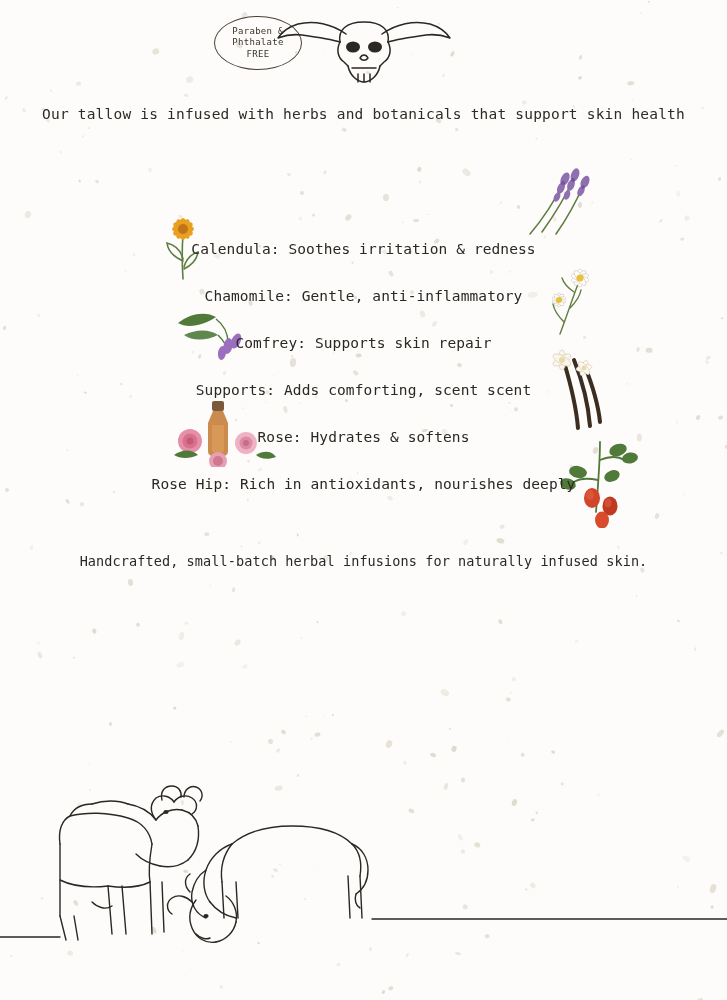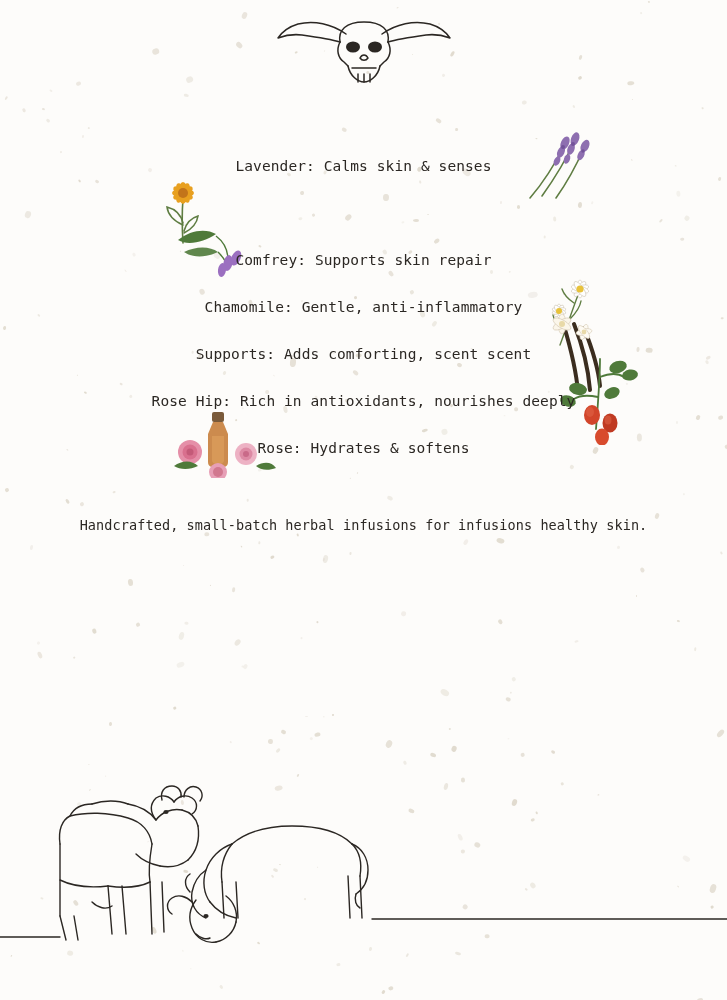--- a/index.html
+++ b/index.html
@@ -410,20 +410,25 @@
     <span style="left: 271.48px; top: 555.42px; width: 2.6px; height: 4px; background: rgb(207, 198, 180); opacity: 0.63; transform: rotate(64deg);"></span>
     <span style="left: 720.137px; top: 552.41px; width: 3px; height: 1.8px; background: rgb(207, 198, 180); opacity: 0.36; transform: rotate(61deg);"></span>
     <span style="left: 511.953px; top: 798.601px; width: 4.6px; height: 6.9px; background: rgb(207, 198, 180); opacity: 0.61; transform: rotate(17deg);"></span>
     <span style="left: 461.223px; top: 848.65px; width: 3.5px; height: 4.3px; background: rgb(207, 198, 180); opacity: 0.38; transform: rotate(92deg);"></span>
   </div>
 
 <div class="page">
 
 
   <div class="badges-row">
+    <div class="badge left">
+      <span style="white-space:pre-line">Paraben &amp;
+Phthalate
+FREE</span>
+    </div>
 
     <div class="skull-wrap">
       <svg viewBox="0 0 180 78" width="180" height="78" aria-hidden="true">
         <g fill="none" stroke="#2b2723" stroke-width="1.5" stroke-linecap="round" stroke-linejoin="round">
 
           <path d="M72 28 C58 18, 40 14, 24 18 C14 21, 8 26, 4 32 C12 29, 20 28, 28 29 C42 31, 56 33, 66 36"></path>
           <path d="M108 28 C122 18, 140 14, 156 18 C166 21, 172 26, 176 32 C168 29, 160 28, 152 29 C138 31, 124 33, 114 36"></path>
 
           <path d="M66 36 C64 24, 72 16, 90 16 C108 16, 116 24, 114 36"></path>
           <path d="M66 36 C62 44, 64 52, 70 56 L74 60"></path>
@@ -437,28 +442,25 @@
 
           <path d="M86 52 C88 48, 92 48, 94 52 C92 55, 88 55, 86 52Z"></path>
 
           <path d="M84 68 L84 76 M90 68 L90 76 M96 68 L96 76"></path>
         </g>
       </svg>
     </div>
 
   </div>
 
+  <div class="subtitle">Our tallow is infused with herbs and botanicals that support skin health</div>
 
   <div class="herb-list">
 
     <div class="herb-row">
-      <div class="herb-text">
-        <span class="nm">Lavender:</span>
-        <span>Calms skin &amp; senses</span>
-      </div>
       <div class="herb-art" style="left:512px; top:-16px; width:84px; height:76px;">
         <svg viewBox="0 0 84 76" width="84" height="76" aria-hidden="true">
           <g stroke="#5f7d42" stroke-width="1.6" fill="none" stroke-linecap="round">
             <path d="M18 72 C30 58, 42 40, 52 20"></path>
             <path d="M30 70 C40 56, 52 38, 62 16"></path>
             <path d="M44 72 C54 58, 64 40, 72 22"></path>
           </g>
           <g fill="#8e6fb0">
             <ellipse cx="53" cy="17" rx="4" ry="7" transform="rotate(25 53 17)"></ellipse>
             <ellipse cx="49" cy="26" rx="3.5" ry="6" transform="rotate(25 49 26)"></ellipse>
@@ -472,62 +474,42 @@
           <g fill="#6f4f96" opacity=".85">
             <circle cx="51" cy="21" r="2"></circle>
               <circle cx="61" cy="18" r="2"></circle>
               <circle cx="71" cy="25" r="1.8"></circle>
           </g>
         </svg>
       </div>
     </div>
 
     <div class="herb-row">
+      <div class="herb-text">
+        <span class="nm">Calendula:</span>
+        <span>Soothes irritation &amp; redness</span>
+      </div>
       <div class="herb-art" style="left:156px; top:-16px; width:60px; height:74px;">
         <svg viewBox="0 0 60 74" width="60" height="74" aria-hidden="true">
           <g stroke="#5f7d42" stroke-width="1.6" fill="none" stroke-linecap="round">
             <path d="M27 70 C26 54, 26 38, 27 26"></path>
             <path d="M27 52 C18 48, 12 42, 11 34 C19 36, 25 42, 27 50"></path>
             <path d="M28 60 C36 56, 41 50, 42 43 C35 45, 30 51, 28 58"></path>
           </g>
           <g fill="#e8a020">
             <g transform="translate(27,20)">
               <ellipse rx="4.5" ry="11" transform="rotate(0)"></ellipse>
               <ellipse rx="4.5" ry="11" transform="rotate(30)"></ellipse>
               <ellipse rx="4.5" ry="11" transform="rotate(60)"></ellipse>
               <ellipse rx="4.5" ry="11" transform="rotate(90)"></ellipse>
               <ellipse rx="4.5" ry="11" transform="rotate(120)"></ellipse>
               <ellipse rx="4.5" ry="11" transform="rotate(150)"></ellipse>
             </g>
           </g>
           <circle cx="27" cy="20" r="5" fill="#c2741a"></circle>
-        </svg>
-      </div>
-    </div>
-
-    <div class="herb-row">
-      <div class="herb-text">
-        <span class="nm">Comfrey:</span>
-        <span>Supports skin repair</span>
-      </div>
-      <div class="herb-art" style="left:172px; top:-18px; width:76px; height:70px;">
-        <svg viewBox="0 0 76 70" width="76" height="70" aria-hidden="true">
-          <g fill="#4f7a3a">
-            <path d="M6 22 C18 12, 34 10, 44 16 C32 24, 16 28, 6 22Z"></path>
-            <path d="M12 34 C24 28, 38 28, 46 34 C34 40, 20 40, 12 34Z" opacity=".9"></path>
-          </g>
-          <g stroke="#4f7a3a" stroke-width="1.4" fill="none">
-            <path d="M44 18 C52 24, 56 32, 56 42"></path>
-            <path d="M46 34 C52 40, 56 46, 56 52"></path>
-          </g>
-          <g fill="#9b6fc0">
-            <ellipse cx="56" cy="45" rx="4.5" ry="8" transform="rotate(12 56 45)"></ellipse>
-            <ellipse cx="64" cy="40" rx="4.5" ry="8" transform="rotate(25 64 40)"></ellipse>
-            <ellipse cx="50" cy="52" rx="4" ry="7" transform="rotate(8 50 52)"></ellipse>
-          </g>
         </svg>
       </div>
     </div>
 
     <div class="herb-row">
       <div class="herb-text">
         <span class="nm">Chamomile:</span>
         <span>Gentle, anti-inflammatory</span>
       </div>
       <div class="herb-art" style="left:540px; top:-14px; width:72px; height:78px;">
@@ -559,20 +541,44 @@
               </g>
               <circle r="3" fill="#e8c23a"></circle>
             </g>
           </g>
         </svg>
       </div>
     </div>
 
     <div class="herb-row">
       <div class="herb-text">
+        <span class="nm">Comfrey:</span>
+        <span>Supports skin repair</span>
+      </div>
+      <div class="herb-art" style="left:172px; top:-18px; width:76px; height:70px;">
+        <svg viewBox="0 0 76 70" width="76" height="70" aria-hidden="true">
+          <g fill="#4f7a3a">
+            <path d="M6 22 C18 12, 34 10, 44 16 C32 24, 16 28, 6 22Z"></path>
+            <path d="M12 34 C24 28, 38 28, 46 34 C34 40, 20 40, 12 34Z" opacity=".9"></path>
+          </g>
+          <g stroke="#4f7a3a" stroke-width="1.4" fill="none">
+            <path d="M44 18 C52 24, 56 32, 56 42"></path>
+            <path d="M46 34 C52 40, 56 46, 56 52"></path>
+          </g>
+          <g fill="#9b6fc0">
+            <ellipse cx="56" cy="45" rx="4.5" ry="8" transform="rotate(12 56 45)"></ellipse>
+            <ellipse cx="64" cy="40" rx="4.5" ry="8" transform="rotate(25 64 40)"></ellipse>
+            <ellipse cx="50" cy="52" rx="4" ry="7" transform="rotate(8 50 52)"></ellipse>
+          </g>
+        </svg>
+      </div>
+    </div>
+
+    <div class="herb-row">
+      <div class="herb-text">
         <span class="nm">Supports:</span>
         <span>Adds comforting, scent scent</span>
       </div>
       <div class="herb-art" style="left:534px; top:-22px; width:80px; height:90px;">
         <svg viewBox="0 0 80 90" width="80" height="90" aria-hidden="true">
           <g stroke="#3b2d1f" stroke-width="4" stroke-linecap="round" fill="none">
             <path d="M30 18 C36 38, 42 60, 44 84"></path>
             <path d="M40 16 C48 36, 54 58, 56 82"></path>
             <path d="M50 20 C58 40, 64 58, 66 78"></path>
           </g>
@@ -593,20 +599,58 @@
               </g>
               <circle r="3" fill="#e8d9a8"></circle>
             </g>
           </g>
         </svg>
       </div>
     </div>
 
     <div class="herb-row">
       <div class="herb-text">
+        <span class="nm">Rose:</span>
+        <span>Hydrates &amp; softens</span>
+      </div>
+      <div class="herb-art" style="left:168px; top:-16px; width:110px; height:70px;">
+        <svg viewBox="0 0 110 70" width="110" height="70" aria-hidden="true">
+
+          <g>
+            <rect x="44" y="4" width="12" height="10" rx="2" fill="#7a5a3a"></rect>
+            <path d="M45 14 L55 14 L60 26 L60 54 C60 58, 57 60, 50 60 C43 60, 40 58, 40 54 L40 26 Z" fill="#c8813f" opacity=".92"></path>
+            <path d="M44 28 L56 28 L56 52 C56 55, 54 56, 50 56 C46 56, 44 55, 44 52 Z" fill="#e0a35f" opacity=".6"></path>
+          </g>
+
+          <g>
+            <g transform="translate(22,44)">
+              <circle r="12" fill="#e58fa8"></circle>
+              <circle r="7.5" fill="#d9708e"></circle>
+              <circle r="3.5" fill="#c45a78"></circle>
+            </g>
+            <g transform="translate(78,46)">
+              <circle r="11" fill="#edb2c4"></circle>
+              <circle r="6.5" fill="#dd8aa4"></circle>
+              <circle r="3" fill="#c96a88"></circle>
+            </g>
+            <g transform="translate(50,64)">
+              <circle r="9" fill="#e79fb6"></circle>
+              <circle r="5" fill="#d1788f"></circle>
+            </g>
+          </g>
+          <g fill="#4f7a3a">
+            <path d="M6 58 C14 52, 24 52, 30 58 C22 62, 12 62, 6 58Z"></path>
+            <path d="M88 58 C96 53, 104 54, 108 60 C100 63, 92 62, 88 58Z"></path>
+          </g>
+        </svg>
+      </div>
+    </div>
+
+    <div class="herb-row">
+      <div class="herb-text">
         <span class="nm">Rose Hip:</span>
         <span>Rich in antioxidants, nourishes deeply</span>
       </div>
       <div class="herb-art" style="left:556px; top:-24px; width:90px; height:92px;">
         <svg viewBox="0 0 90 92" width="90" height="92" aria-hidden="true">
           <g stroke="#4f7a3a" stroke-width="1.8" fill="none" stroke-linecap="round">
             <path d="M44 6 C44 26, 42 50, 40 76"></path>
             <path d="M44 24 C54 20, 62 20, 68 24"></path>
             <path d="M42 44 C32 42, 24 42, 18 46"></path>
           </g>
@@ -627,61 +671,23 @@
               <ellipse rx="3.5" ry="4.5" fill="#e2674a" opacity=".5" transform="translate(-2,-3)"></ellipse>
             </g>
             <g transform="translate(46,84)">
               <ellipse rx="7" ry="8.5" fill="#d84b2d"></ellipse>
             </g>
           </g>
         </svg>
       </div>
     </div>
 
-    <div class="herb-row">
-      <div class="herb-text">
-        <span class="nm">Rose:</span>
-        <span>Hydrates &amp; softens</span>
-      </div>
-      <div class="herb-art" style="left:168px; top:-16px; width:110px; height:70px;">
-        <svg viewBox="0 0 110 70" width="110" height="70" aria-hidden="true">
-
-          <g>
-            <rect x="44" y="4" width="12" height="10" rx="2" fill="#7a5a3a"></rect>
-            <path d="M45 14 L55 14 L60 26 L60 54 C60 58, 57 60, 50 60 C43 60, 40 58, 40 54 L40 26 Z" fill="#c8813f" opacity=".92"></path>
-            <path d="M44 28 L56 28 L56 52 C56 55, 54 56, 50 56 C46 56, 44 55, 44 52 Z" fill="#e0a35f" opacity=".6"></path>
-          </g>
-
-          <g>
-            <g transform="translate(22,44)">
-              <circle r="12" fill="#e58fa8"></circle>
-              <circle r="7.5" fill="#d9708e"></circle>
-              <circle r="3.5" fill="#c45a78"></circle>
-            </g>
-            <g transform="translate(78,46)">
-              <circle r="11" fill="#edb2c4"></circle>
-              <circle r="6.5" fill="#dd8aa4"></circle>
-              <circle r="3" fill="#c96a88"></circle>
-            </g>
-            <g transform="translate(50,64)">
-              <circle r="9" fill="#e79fb6"></circle>
-              <circle r="5" fill="#d1788f"></circle>
-            </g>
-          </g>
-          <g fill="#4f7a3a">
-            <path d="M6 58 C14 52, 24 52, 30 58 C22 62, 12 62, 6 58Z"></path>
-            <path d="M88 58 C96 53, 104 54, 108 60 C100 63, 92 62, 88 58Z"></path>
-          </g>
-        </svg>
-      </div>
-    </div>
-
   </div>
 
-  <div class="footer-note">Handcrafted, small-batch herbal infusions for infusions healthy skin.</div>
+  <div class="footer-note">Handcrafted, small-batch herbal infusions for naturally infused skin.</div>
 
   <div class="cows">
     <svg viewBox="0 0 727 190" width="727" height="190" aria-hidden="true">
       <g fill="none" stroke="#2b2723" stroke-width="1.4" stroke-linecap="round" stroke-linejoin="round">
 
         <path d="M0 155 L60 155 M372 137 L727 137"></path>
 
         <path d="M60 62 C58 48, 62 38, 70 34 C74 26, 82 22, 92 22"></path>
         <path d="M60 62 L60 134"></path>
         <path d="M60 134 L66 158 M74 134 L78 158"></path>

